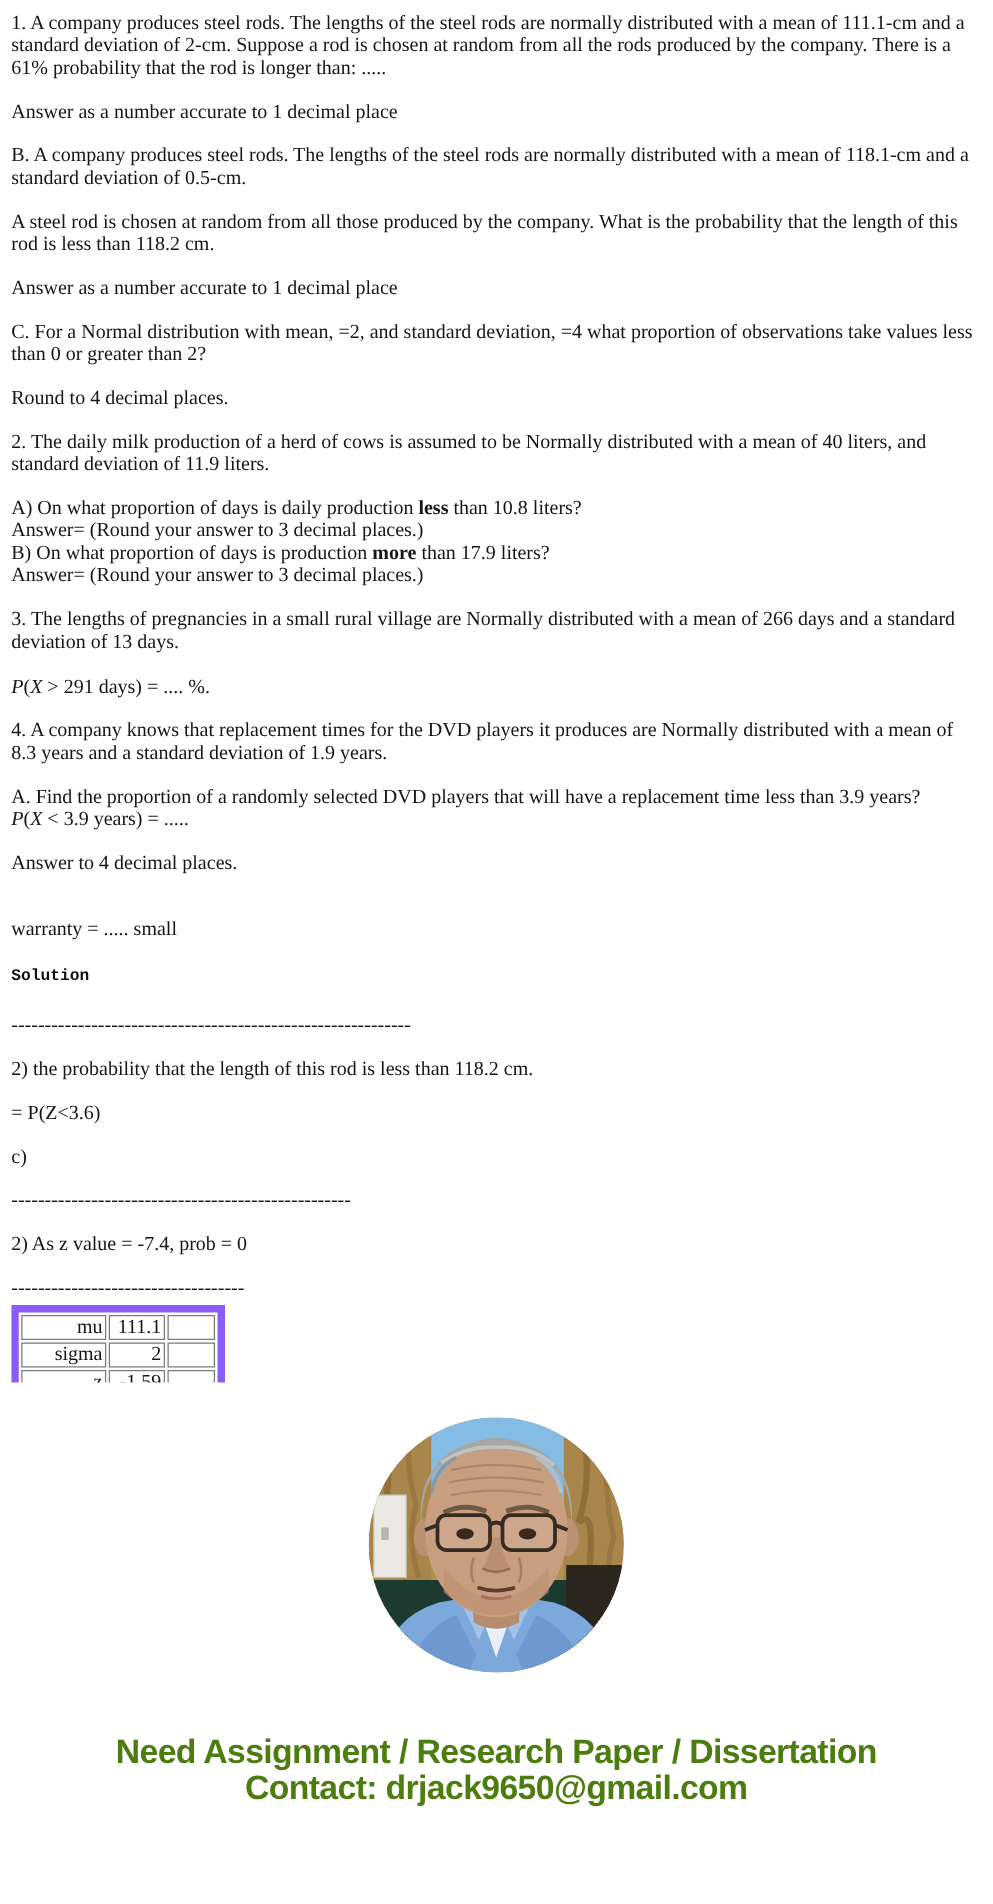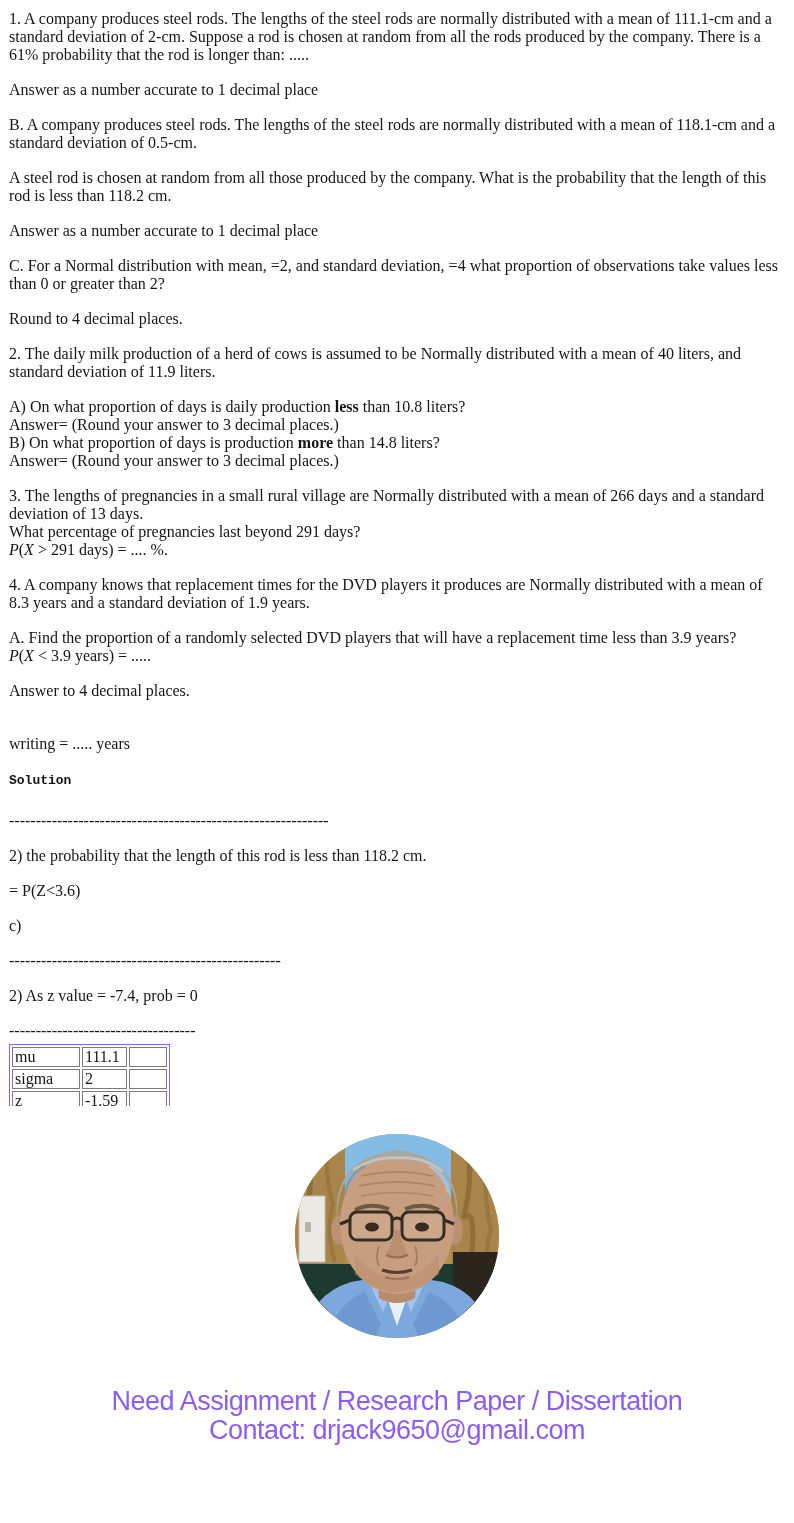--- a/index.html
+++ b/index.html
@@ -32,21 +32,22 @@
   p.sep-last { margin-bottom: 4px; }
 
   .table-clip {
     height: 62px;
     overflow: hidden;
     margin: 0 0 0 0;
   }
   table.data {
     border-collapse: separate;
     border-spacing: 2px;
-    border: 1px solid #8b5cf6;
+    border: 6px solid #8b5cf6;
+    text-align: right;
   }
   table.data td {
     border: 1px solid #7a7a7a;
     font-family: "Liberation Serif", serif;
     font-size: 16px;
     line-height: 18px;
     height: 19px;
     padding: 0 2px;
     vertical-align: top;
     box-sizing: border-box;
@@ -58,24 +59,24 @@
   .avatar-wrap {
     margin-top: 28px;
     text-align: center;
   }
   .avatar-wrap svg { display: inline-block; vertical-align: top; }
 
   .footer {
     margin-top: 49px;
     text-align: center;
     font-family: "Liberation Sans", sans-serif;
-    font-weight: 400;
+    font-weight: 700;
     font-size: 27px;
     line-height: 29px;
-    color: #8b5cf6;
+    color: #4d7c0f;
     letter-spacing: -0.5px;
   }
 </style>
 </head>
 <body>
 
 <p>1. A company produces steel rods. The lengths of the steel rods are normally distributed with a mean of 111.1-cm and a standard deviation of 2-cm. Suppose a rod is chosen at random from all the rods produced by the company. There is a 61% probability that the rod is longer than: .....</p>
 
 <p>Answer as a number accurate to 1 decimal place</p>
 
@@ -86,36 +87,36 @@
 <p>Answer as a number accurate to 1 decimal place</p>
 
 <p>C. For a Normal distribution with mean, =2, and standard deviation, =4 what proportion of observations take values less than 0 or greater than 2?</p>
 
 <p>Round to 4 decimal places.</p>
 
 <p>2. The daily milk production of a herd of cows is assumed to be Normally distributed with a mean of 40 liters, and standard deviation of 11.9 liters.</p>
 
 <p><span>A) On what proportion of days is daily production </span><b>less</b><span> than 10.8 liters?</span><br>
 <span>Answer= (Round your answer to 3 decimal places.)</span><br>
-<span>B) On what proportion of days is production </span><b>more</b><span> than 14.8 liters?</span><br>
+<span>B) On what proportion of days is production </span><b>more</b><span> than 17.9 liters?</span><br>
 <span>Answer= (Round your answer to 3 decimal places.)</span></p>
 
 <p><span>3. The lengths of pregnancies in a small rural village are Normally distributed with a mean of 266 days and a standard deviation of 13 days.</span><br>
-<span>What percentage of pregnancies last beyond 291 days?</span><br>
+<br>
 <i>P</i><span>(</span><i>X</i><span> &gt; 291 days) = .... %.</span></p>
 
 <p>4. A company knows that replacement times for the DVD players it produces are Normally distributed with a mean of 8.3 years and a standard deviation of 1.9 years.</p>
 
 <p><span>A. Find the proportion of a randomly selected DVD players that will have a replacement time less than 3.9 years?</span><br>
 <i>P</i><span>(</span><i>X</i><span> &lt; 3.9 years) = .....</span></p>
 
 <p>Answer to 4 decimal places.</p>
 
 <p><br>
-<span>writing = ..... years</span></p>
+<span>warranty = ..... small</span></p>
 
 <h3 class="solution">Solution</h3>
 
 <p class="sep">------------------------------------------------------------</p>
 
 <p>2) the probability that the length of this rod is less than 118.2 cm.</p>
 
 <p>= P(Z&lt;3.6)</p>
 
 <p>c)</p>

